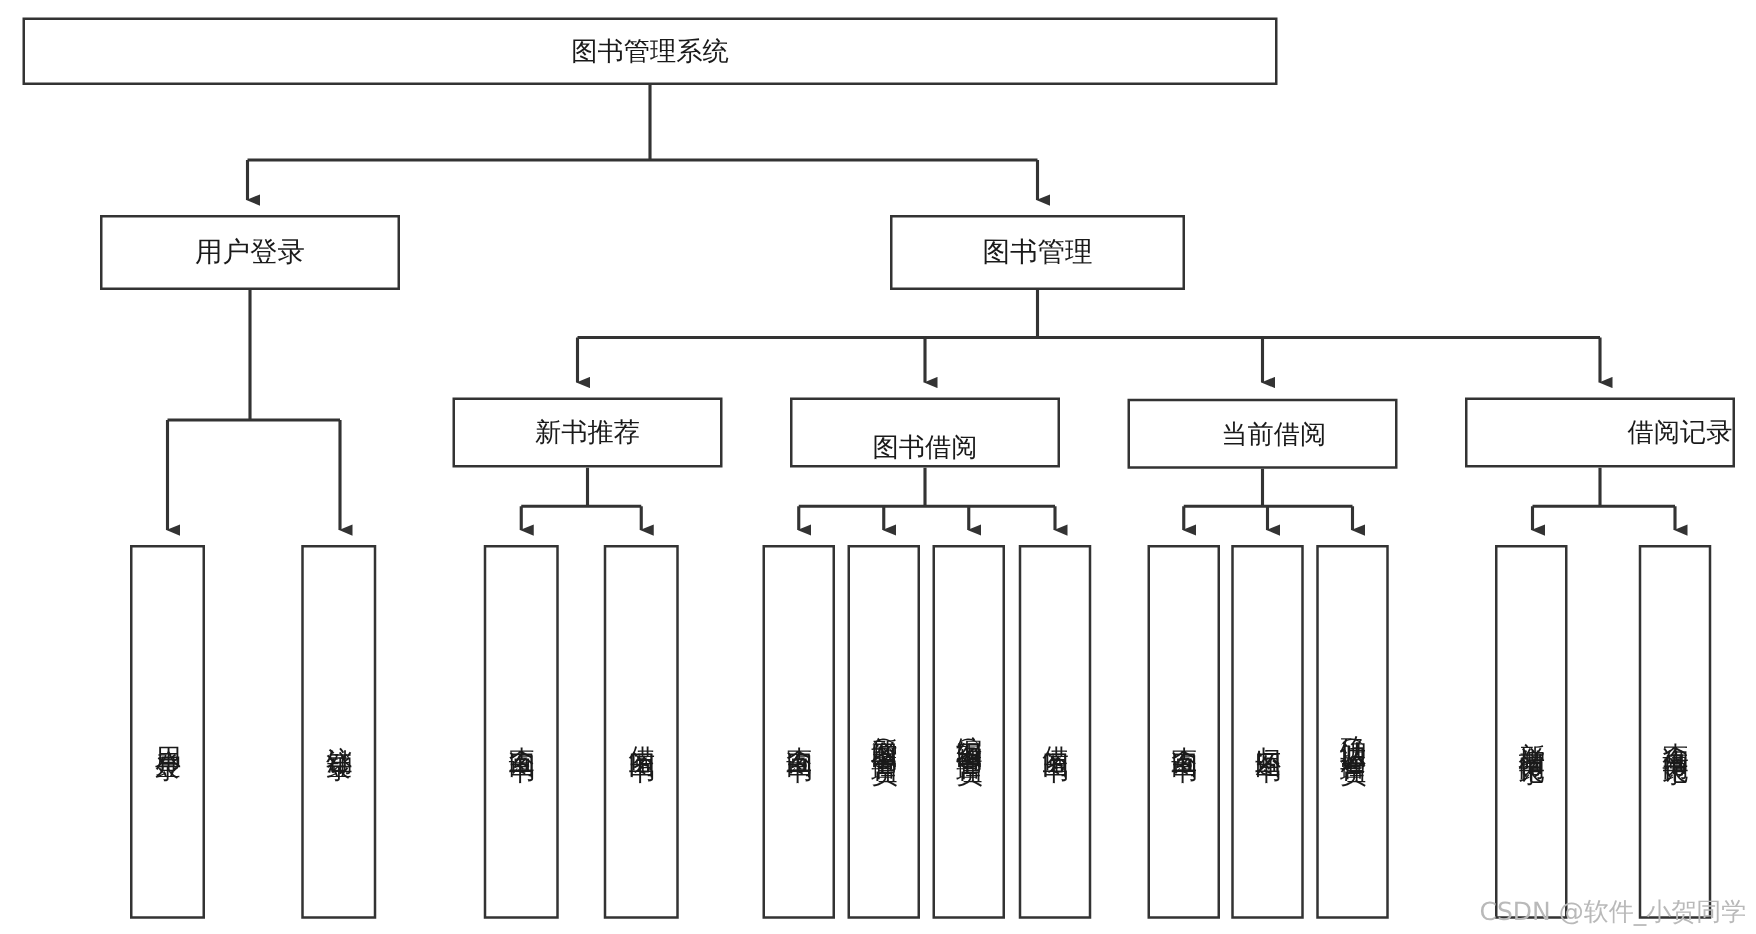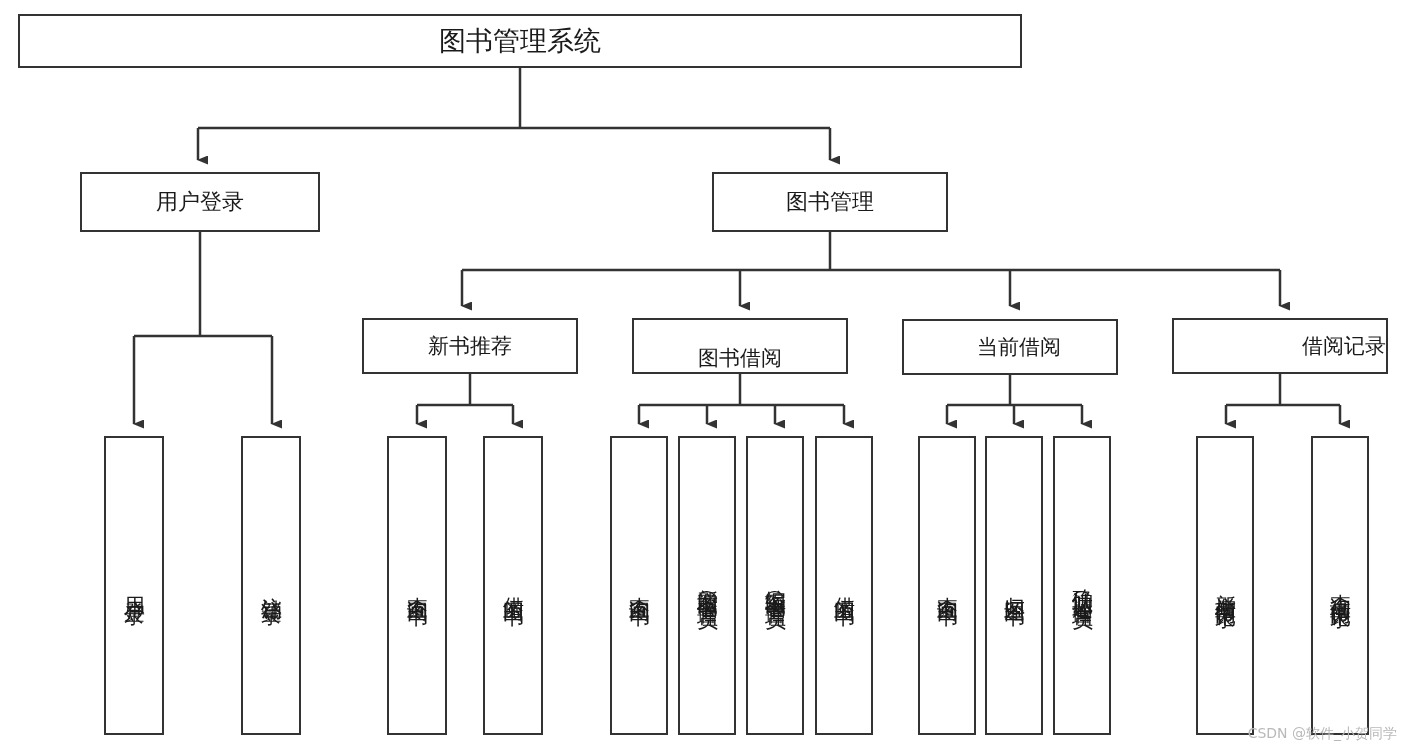--- a/index.html
+++ b/index.html
@@ -20,21 +20,21 @@
   .node {
     position: absolute;
     box-sizing: border-box;
     border: 2px solid #333333;
     background: #ffffff;
     display: flex;
     align-items: center;
     justify-content: center;
     color: #1a1a1a;
   }
-  .node.root-node   { font-size: 27px; }
+  .node.root-node   { font-size: 21px; }
   .node.level1-node { font-size: 22px; }
   .node.level2-node { font-size: 21px; }
   .node.leaf-node   { font-size: 21px; }
 
   .leaf-node .vtext {
     writing-mode: vertical-rl;
     text-orientation: upright;
     letter-spacing: 3px;
     line-height: 1;
     white-space: nowrap;
@@ -47,21 +47,21 @@
     left: 0;
     top: 0;
     width: 1405px;
     height: 747px;
     pointer-events: none;
   }
   #watermark {
     position: absolute;
     right: 8px;
     bottom: 4px;
-    font-size: 14px;
+    font-size: 20px;
     color: #b9b9b9;
     white-space: nowrap;
     font-family: "DejaVu Sans", "Liberation Sans", sans-serif;
   }
 </style>
 </head>
 <body>
 
 <div id="canvas">
 

